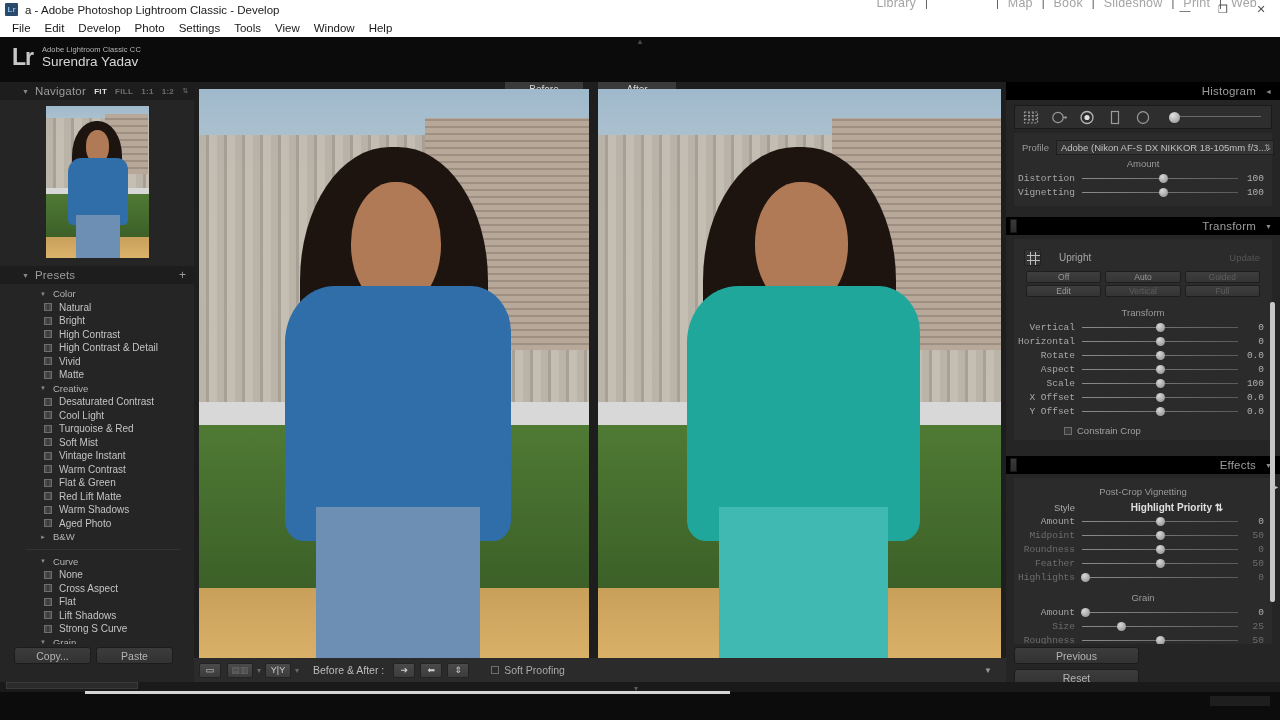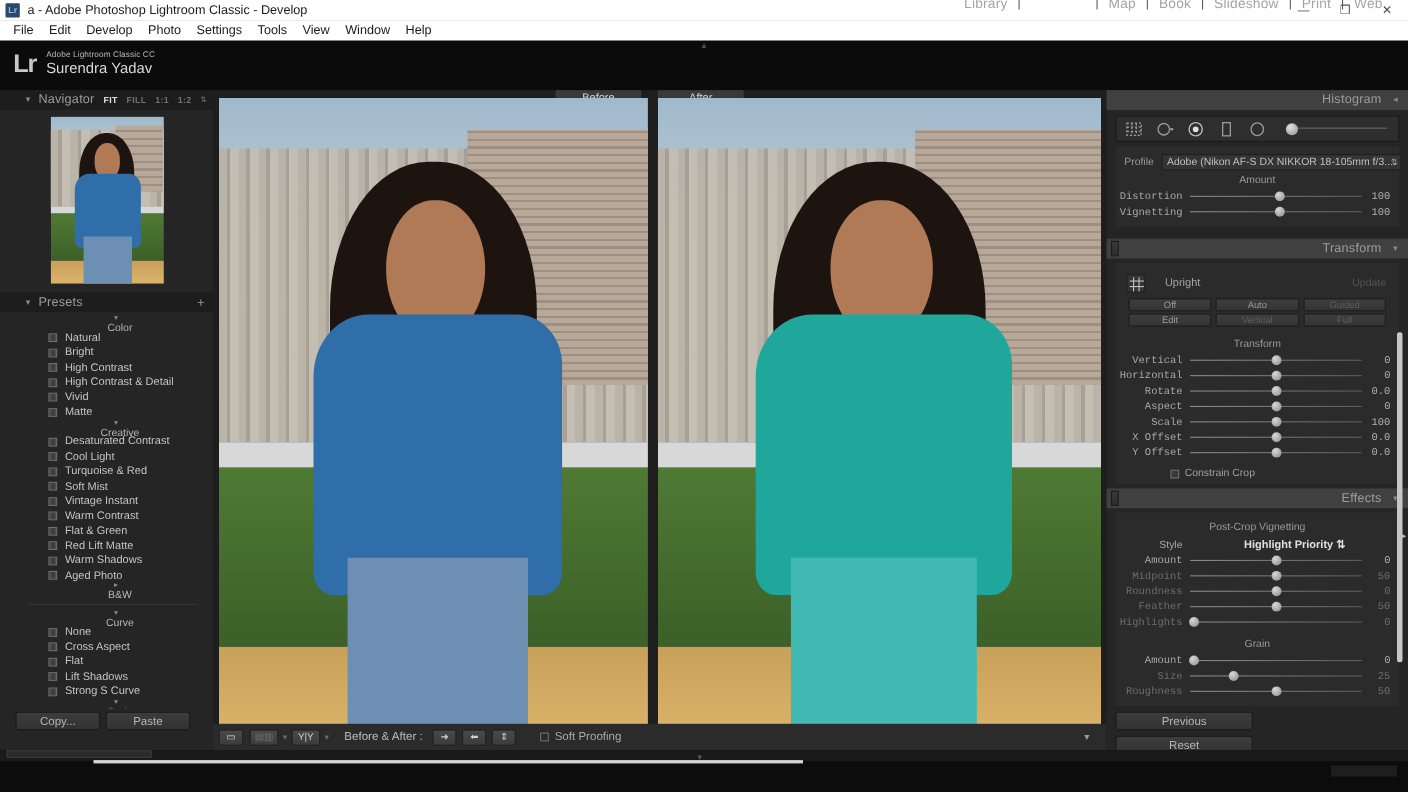--- a/index.html
+++ b/index.html
@@ -106,21 +106,21 @@
              background: #2f6ea8; border-radius: 22% 18% 8% 8%; }
   .ph-body.after { background: #1fa79c; }
   .ph-jeans { position: absolute; left: 30%; top: 72%; width: 42%; height: 28%;
               background: #6d8fb4; }
   .ph-jeans.after { background: #3fb9b2; }
   .ph-top { position: absolute; left: 41%; top: 42%; width: 16%; height: 16%; background: #e8e4dc; }
 
   .presets-head { margin-top: 8px; }
   .plus { position: absolute; right: 8px; color: #9a9a9a; font-size: 12px; line-height: 18px; }
   .preset-scroll { height: 408px; overflow: hidden; padding-top: 3px; }
-  .pgroup-head { display: flex; align-items: center; padding-left: 24px; height: 13.5px; flex-direction: column; }
+  .pgroup-head { display: flex; align-items: center; padding-left: 40px; height: 13.5px; }
   .pgroup-caret { font-size: 6px; color: #8a8a8a; margin-right: 7px; }
   .pgroup-name { font-size: 9.5px; color: #b4b4b4; }
   .preset-row { display: flex; align-items: center; padding-left: 44px; height: 13.5px; text-align: right; }
   .preset-ico {
     width: 8px; height: 8px; margin-right: 7px; border: 1px solid #6e6e6e;
     background: linear-gradient(90deg,#4a4a4a 0 2px,#3a3a3a 2px 4px,#4a4a4a 4px 6px);
   }
   .preset-name { font-size: 10px; color: #c4c4c4; }
   .pdivider { height: 1px; background: #333; margin: 5px 14px 5px 26px; }
 
@@ -161,21 +161,21 @@
   .tb-label { font-size: 10.5px; color: #bdbdbd; margin: 0 7px 0 10px; }
   .chk { width: 8px; height: 8px; border: 1px solid #6e6e6e; background: #2b2b2b; margin-right: 5px; }
   .tb-right-caret { position: absolute; right: 14px; color: #9a9a9a; font-size: 8px; }
 
   
   .right-panel {
     position: absolute; right: 0; top: 82px; width: 274px; height: 600px;
     background: #252525;
   }
   .rp-head {
-    height: 18px; background: #404040; position: relative; display: flex; align-items: center;
+    height: 18px; background: #000000; position: relative; display: flex; align-items: center;
   }
   .rp-grip { position: absolute; left: 4px; top: 2px; width: 7px; height: 14px;
              background: linear-gradient(#3a3a3a,#2c2c2c); border: 1px solid #191919; }
   .rp-title { position: absolute; right: 24px; font-size: 11.5px; color: #9c9c9c; letter-spacing: .2px; }
   .rp-caret { position: absolute; right: 8px; font-size: 7px; color: #8a8a8a; }
 
   .tool-strip {
     margin: 5px 8px 0; height: 24px; background: #2e2e2e; border: 1px solid #1a1a1a;
     display: flex; align-items: center; padding: 0 8px; gap: 12px;
   }
@@ -695,21 +695,21 @@
           </span>
         <span class="row-val">0.0</span>
       </div>
 
       <div class="chk-row">
         <span class="chk"></span>
         <span class="chk-lbl">Constrain Crop</span>
       </div>
     </div>
 
-    <div class="rp-head" style="margin-top:4px;">
+    <div class="rp-head" style="margin-top:16px;">
       <span class="rp-grip"></span>
       <span class="rp-title">Effects</span>
       <span class="rp-caret">▼</span>
     </div>
 
     <div class="sect">
       <div class="sect-title">Post-Crop Vignetting</div>
       <div class="style-row">
         <span class="style-lbl">Style</span>
         <span class="style-val">Highlight Priority ⇅</span>

